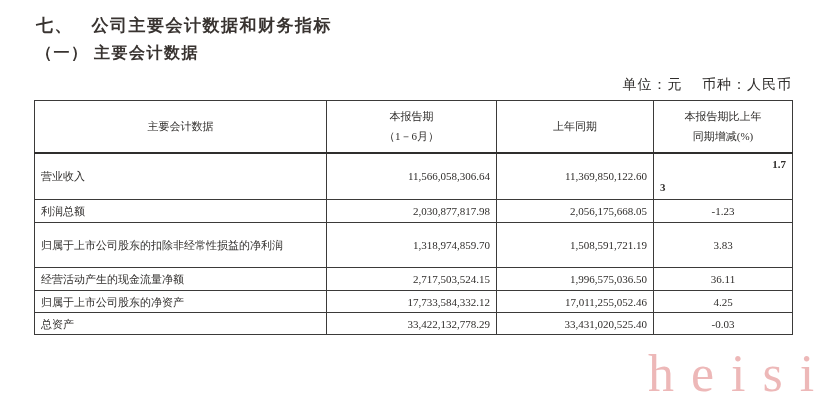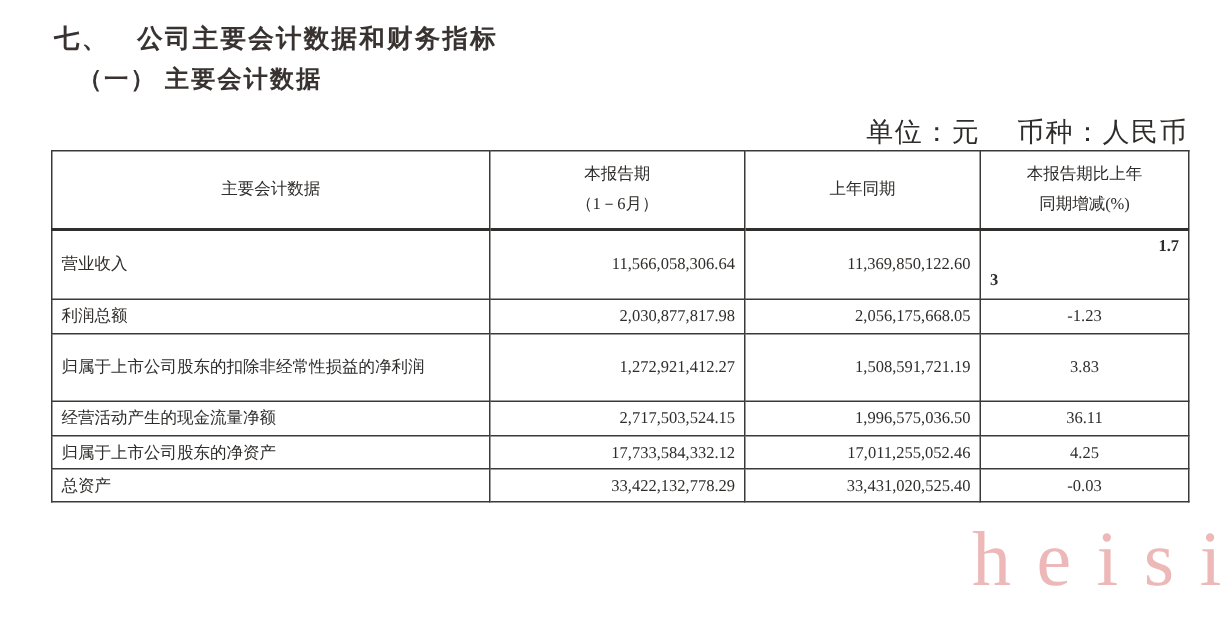--- a/index.html
+++ b/index.html
@@ -10,25 +10,24 @@
   }
   .title {
     position:absolute; left:36px; top:14px;
     font-size:17px; font-weight:bold; letter-spacing:1.5px; color:#383330;
     white-space:pre;
   }
   .subtitle {
     position:absolute; left:36px; top:43px;
     font-size:16px; font-weight:bold; letter-spacing:1.5px; color:#383330;
     white-space:pre;
-    margin-left:16px;
   }
   .unit-note {
     position:absolute; right:22px; top:76px;
-    font-size:18px; letter-spacing:1px; white-space:pre;margin-left:18px;
+    font-size:14px; letter-spacing:1px; white-space:pre;margin-left:18px;
   }
   table.fin {
     position:absolute; left:34px; top:100px; width:758px;
     border-collapse:collapse; table-layout:fixed;
     font-size:11px; color:#2f2d2b;
   }
   table.fin td {
     border:1px solid #3b3a39; padding:0 6px; vertical-align:middle;
     overflow:hidden;
   }
@@ -94,21 +93,21 @@
     <tr style="height:23px">
       <td class="lbl">利润总额</td>
       <td class="num">2,030,877,817.98</td>
       <td class="num">2,056,175,668.05</td>
       <td class="chg">-1.23</td>
     </tr>
 
 
     <tr style="height:45px">
       <td class="lbl">归属于上市公司股东的扣除非经常性损益的净利润</td>
-      <td class="num">1,272,921,412.27</td>
+      <td class="num">1,318,974,859.70</td>
       <td class="num">1,508,591,721.19</td>
       <td class="chg">3.83</td>
     </tr>
 
     <tr style="height:23px">
       <td class="lbl">经营活动产生的现金流量净额</td>
       <td class="num">2,717,503,524.15</td>
       <td class="num">1,996,575,036.50</td>
       <td class="chg">36.11</td>
     </tr>

